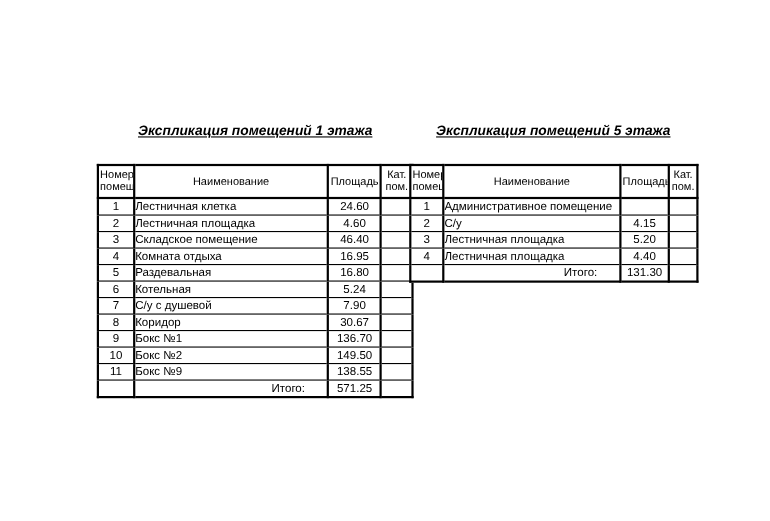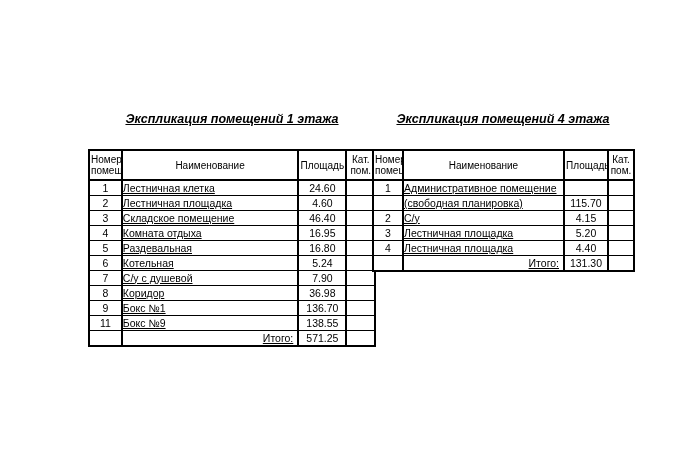--- a/index.html
+++ b/index.html
@@ -66,24 +66,24 @@
     height: 14px;
     padding: 0;
     vertical-align: middle;
     white-space: nowrap;
     overflow: hidden;
   }
   table.expl { border: 2px solid #000000; }
   table.expl tr:last-child td { border-bottom: 2px solid #000000; }
 
   td.col-num  { text-align: center; }
-  td.col-name { text-align: left; padding-left: 5px; text-decoration: underline; }
+  td.col-name { text-align: left; padding-left: 5px; }
   td.col-area { text-align: center; }
   td.col-cat  { text-align: center; }
-  tr.total-row td.col-name { text-align: right; padding-right: 4px; }
+  tr.total-row td.col-name { text-align: right; padding-right: 20px; }
   td.merge-hide { border-bottom-style: hidden; }
 </style>
 </head>
 <body>
 
 <section class="table-block" id="block-0">
   <div class="table-title">Экспликация помещений 1 этажа</div>
   <table class="expl">
     <colgroup>
       <col class="c-num">
@@ -138,47 +138,53 @@
         </tr>
         <tr>
           <td class="col-num">7</td>
           <td class="col-name">С/у с душевой</td>
           <td class="col-area">7.90</td>
           <td class="col-cat"></td>
         </tr>
         <tr>
           <td class="col-num">8</td>
           <td class="col-name">Коридор</td>
-          <td class="col-area">36.98</td>
+          <td class="col-area">30.67</td>
           <td class="col-cat"></td>
         </tr>
         <tr>
           <td class="col-num">9</td>
           <td class="col-name">Бокс №1</td>
           <td class="col-area">136.70</td>
+          <td class="col-cat"></td>
+        </tr>
+        <tr>
+          <td class="col-num">10</td>
+          <td class="col-name">Бокс №2</td>
+          <td class="col-area">149.50</td>
           <td class="col-cat"></td>
         </tr>
         <tr>
           <td class="col-num">11</td>
           <td class="col-name">Бокс №9</td>
           <td class="col-area">138.55</td>
           <td class="col-cat"></td>
         </tr>
         <tr class="total-row">
           <td class="col-num"></td>
           <td class="col-name">Итого:</td>
           <td class="col-area">571.25</td>
           <td class="col-cat"></td>
         </tr>
       </tbody>
   </table>
 </section>
 
 <section class="table-block" id="block-1">
-  <div class="table-title">Экспликация помещений 4 этажа</div>
+  <div class="table-title">Экспликация помещений 5 этажа</div>
   <table class="expl">
     <colgroup>
       <col class="c-num">
         <col class="c-name">
         <col class="c-area">
         <col class="c-cat">
     </colgroup>
     <thead>
       <tr>
         <th>Номер помещ.</th>
@@ -188,26 +194,20 @@
       </tr>
     </thead>
     <tbody>
         <tr>
           <td class="col-num">1</td>
           <td class="col-name merge-hide">Административное помещение</td>
           <td class="col-area"></td>
           <td class="col-cat"></td>
         </tr>
         <tr>
-          <td class="col-num"></td>
-          <td class="col-name">(свободная планировка)</td>
-          <td class="col-area">115.70</td>
-          <td class="col-cat"></td>
-        </tr>
-        <tr>
           <td class="col-num">2</td>
           <td class="col-name">С/у</td>
           <td class="col-area">4.15</td>
           <td class="col-cat"></td>
         </tr>
         <tr>
           <td class="col-num">3</td>
           <td class="col-name">Лестничная площадка</td>
           <td class="col-area">5.20</td>
           <td class="col-cat"></td>

